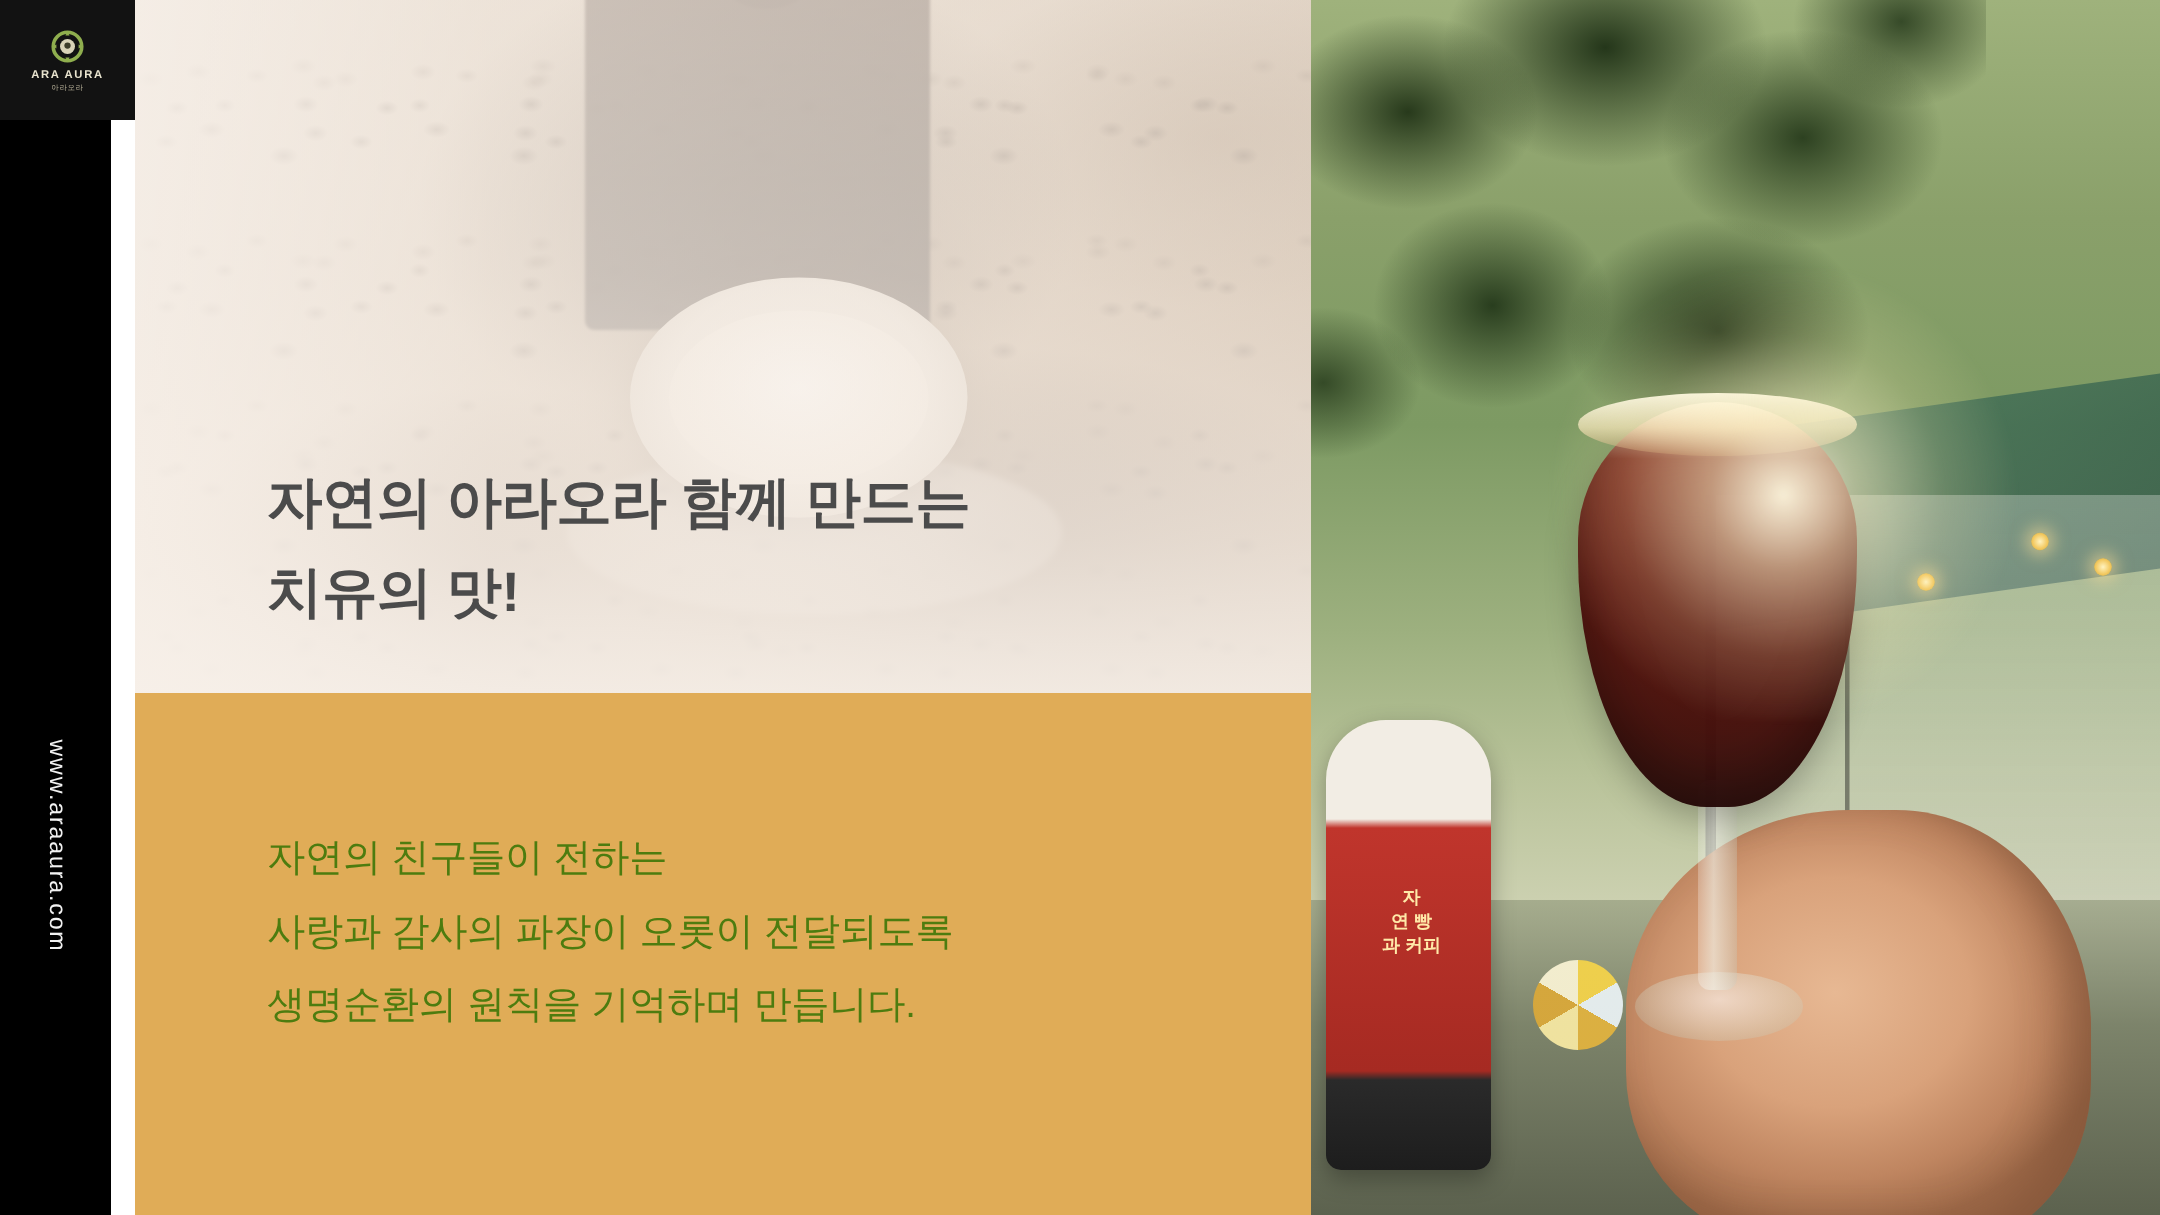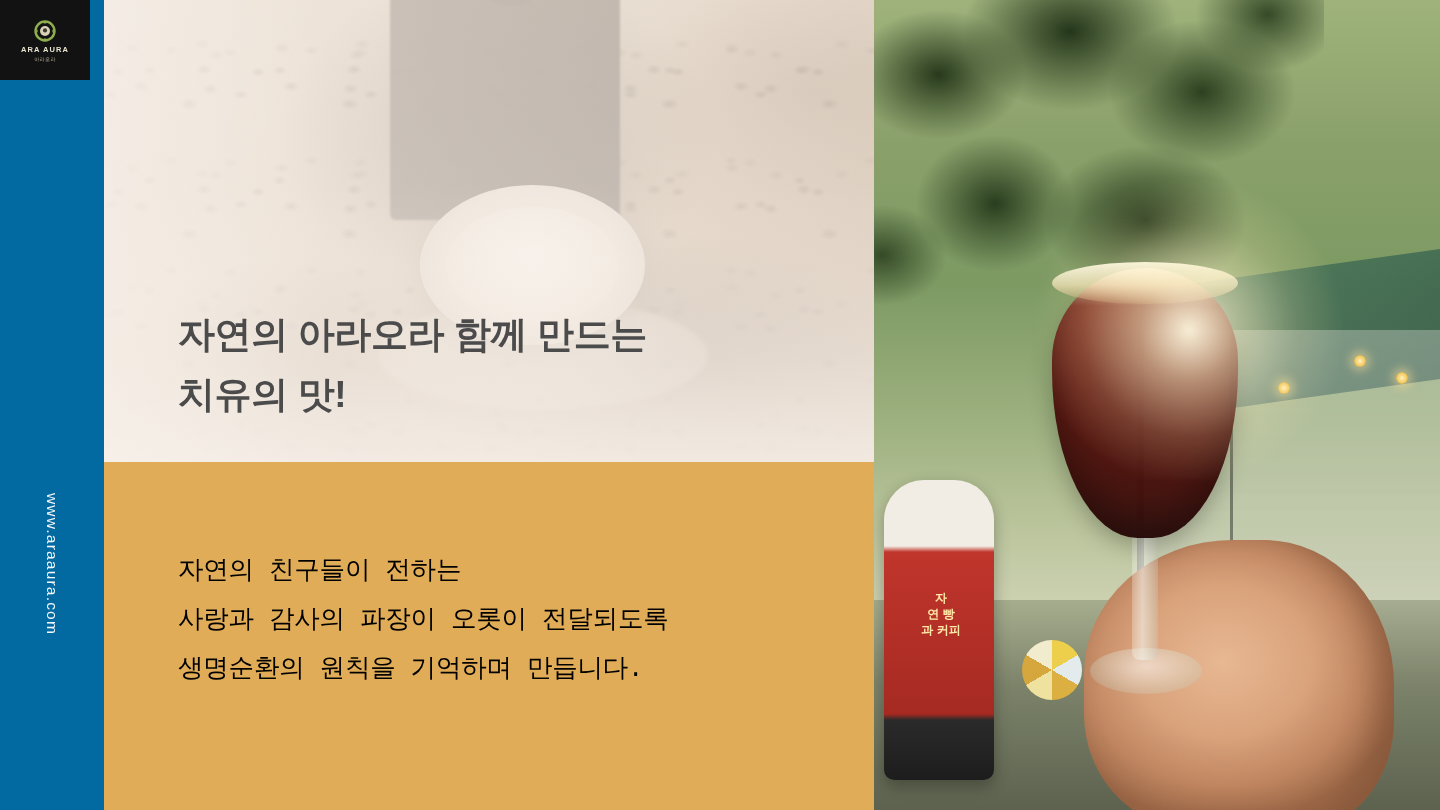--- a/index.html
+++ b/index.html
@@ -20,23 +20,23 @@
     height: 810px;
     overflow: hidden;
     background: #ffffff;
   }
 
   
   .sidebar {
     position: absolute;
     left: 0;
     top: 0;
-    width: 104px;
+    width: 74px;
     height: 810px;
-    background: #0369a1;
+    background: #000000;
     z-index: 5;
   }
   .logo-box {
     position: absolute;
     left: 0;
     top: 0;
     width: 90px;
     height: 80px;
     background: #121212;
     display: flex;
@@ -203,27 +203,26 @@
     top: 462px;
     width: 784px;
     height: 348px;
     background: #e0ac57;
   }
   .body-copy {
     position: absolute;
     left: 178px;
     top: 548px;
     width: 660px;
-    color: #000000;
+    color: #4d7c0f;
     font-size: 25.5px;
     line-height: 1.92;
     letter-spacing: -0.2px;
     z-index: 3;
     white-space: pre-line;
-    font-family: Liberation Mono, monospace;
   }
 
   
   .right-photo {
     position: absolute;
     left: 874px;
     top: 0;
     width: 566px;
     height: 810px;
     overflow: hidden;

